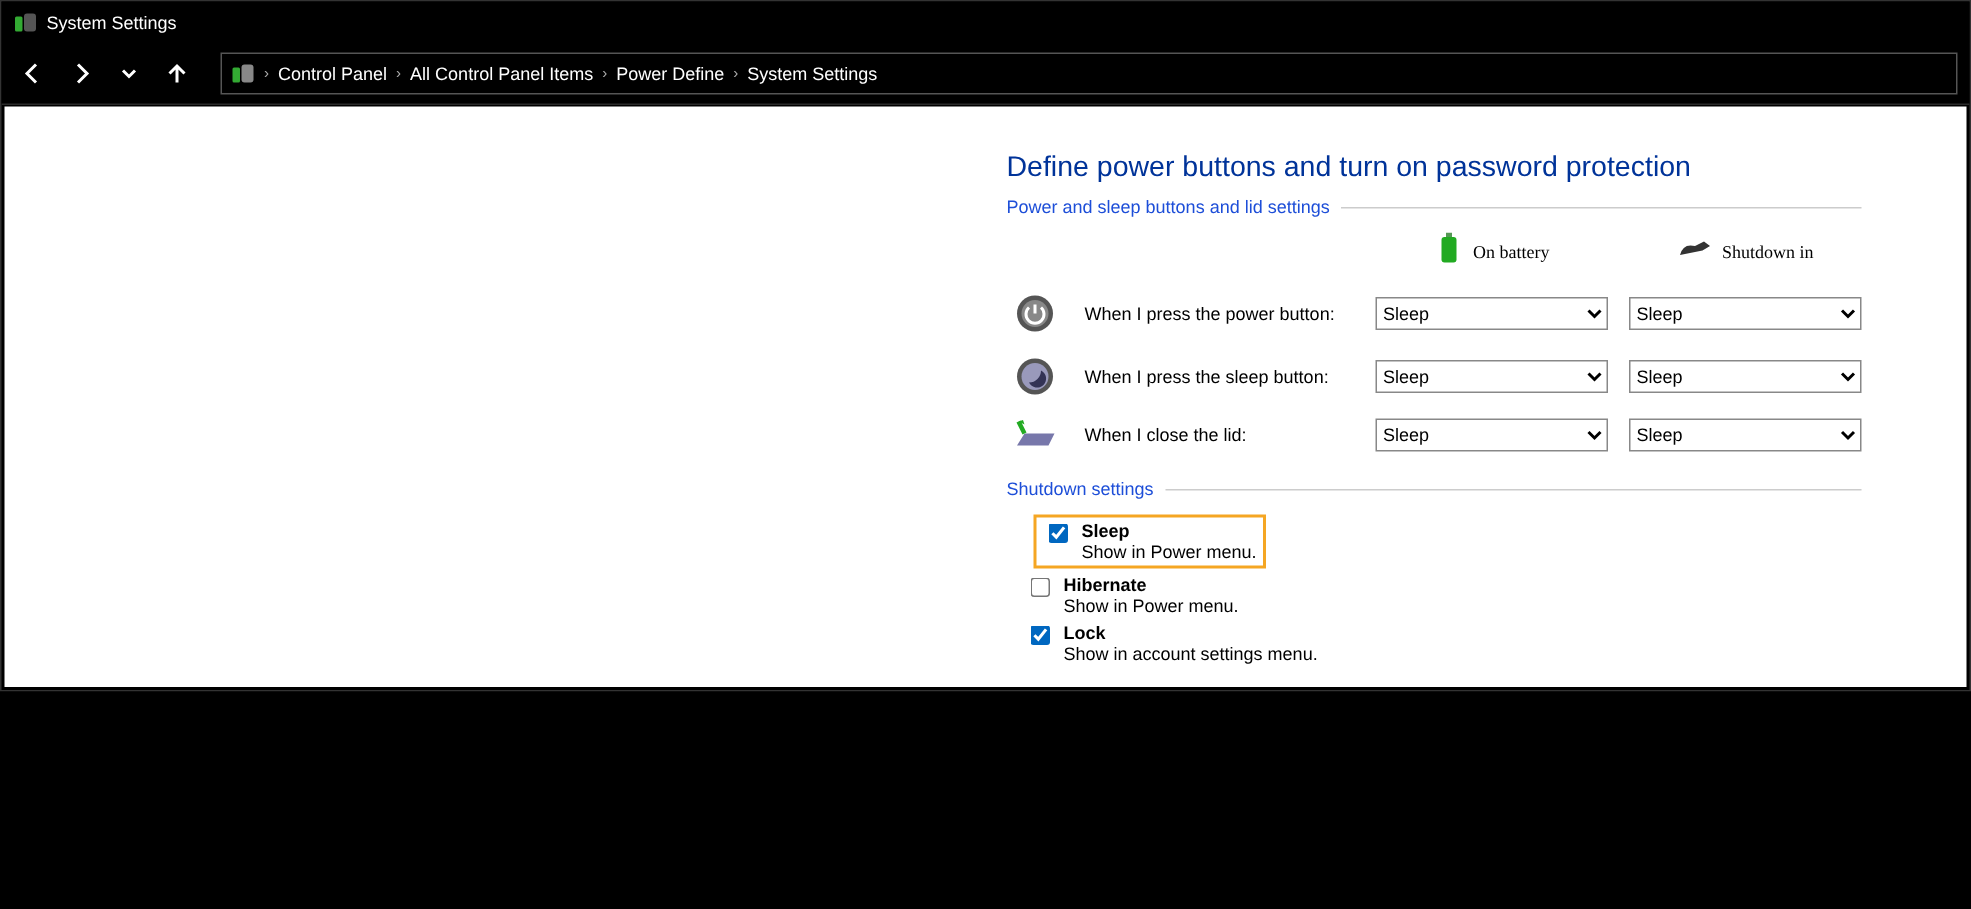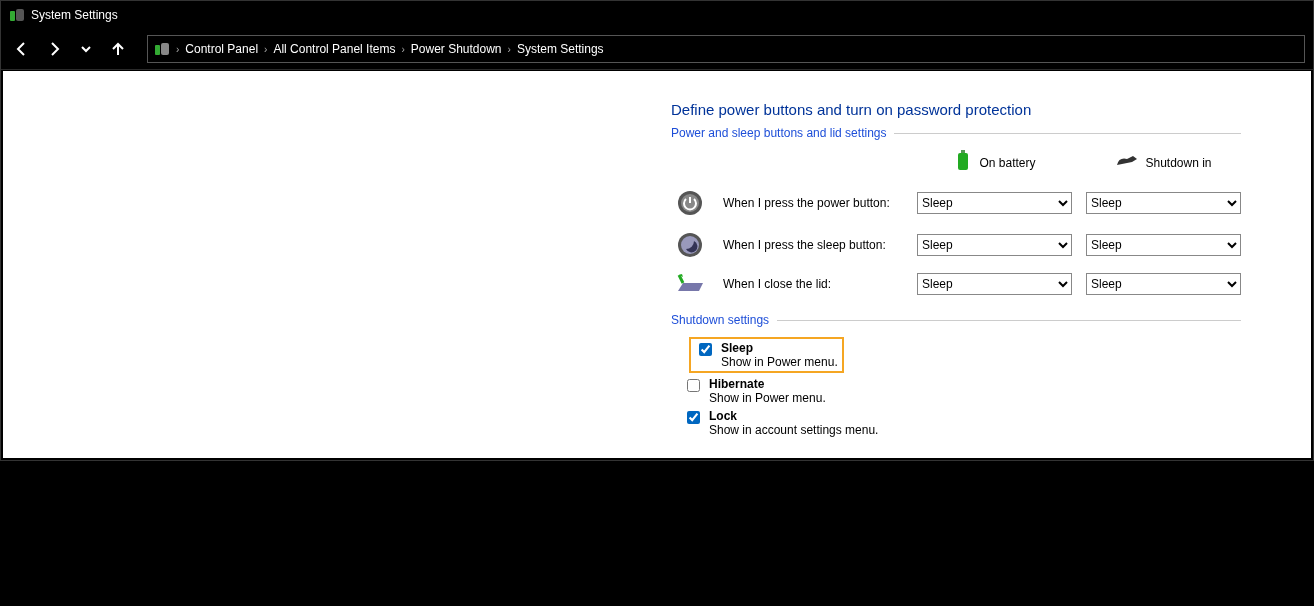--- a/index.html
+++ b/index.html
@@ -8,26 +8,26 @@
   .title-bar .app-icon{width:16px;height:16px;margin-right:6px;}
   .nav-bar{height:40px;background:#000;display:flex;align-items:center;padding:0 8px;gap:6px;border-bottom:1px solid #2a2a2a;}
   .nav-btn{width:26px;height:26px;display:flex;align-items:center;justify-content:center;color:#fff;cursor:pointer;}
   .nav-btn svg{stroke:#fff;fill:none;}
   .addr-bar{flex:1;height:26px;margin-left:10px;background:#000;border:1px solid #555;display:flex;align-items:center;padding:0 6px;gap:6px;color:#fff;font-size:12px;}
   .addr-bar .sep{color:#aaa;font-size:10px;}
   .addr-bar .crumb{cursor:pointer;}
   .addr-bar .folder-icon{width:16px;height:16px;}
   .content-area{position:absolute;top:70px;left:2px;right:2px;bottom:2px;background:#fff;overflow:auto;}
   .inner{margin-left:668px;margin-top:30px;width:570px;}
-  h1.page-title{font-size:15px;font-weight:400;color:#003399;margin:4px 0 8px 0;}
+  h1.page-title{font-size:19px;font-weight:400;color:#003399;margin:4px 0 8px 0;}
   .page-desc{font-size:12px;margin-bottom:14px;line-height:1.45;}
   .section-label{font-size:12px;color:#1d4ed8;display:flex;align-items:center;margin:6px 0 10px 0;}
   .section-label .line{flex:1;height:1px;background:#ccc;margin-left:8px;}
   .grid{display:grid;grid-template-columns:38px 180px 155px 155px;column-gap:14px;row-gap:14px;align-items:center;}
-  .grid .hdr{display:flex;align-items:center;gap:6px;justify-content:center;}
+  .grid .hdr{display:flex;align-items:center;gap:6px;justify-content:center;font-family:Liberation Serif, serif;}
   select.combo{width:100%;height:22px;font-size:12px;border:1px solid #888;background:#fff;}
   .chk-row{display:flex;align-items:flex-start;margin:4px 0;padding-left:12px;}
   .chk-row input{margin-top:2px;accent-color:#0067c0;}
   .chk-row .labels{margin-left:6px;}
   .chk-row .lbl{font-weight:bold;font-size:12px;}
   .chk-row .sub{font-size:12px;}
   .chk-highlight{border:2px solid #f5a623;padding:2px 4px;margin-left:6px;}
   a.link{color:#0067c0;text-decoration:underline;cursor:pointer;}
   .icon-cell{display:flex;justify-content:center;}
 </style>
@@ -72,21 +72,21 @@
         <svg viewBox="0 0 16 16">
             <rect x="1" y="4" width="5" height="10" fill="#3a3" rx="1"></rect>
             <rect x="7" y="2" width="8" height="12" fill="#888" rx="2"></rect>
           </svg>
       </span>
       <span class="sep">›</span>
       <span class="crumb">Control Panel</span>
       <span class="sep">›</span>
       <span class="crumb">All Control Panel Items</span>
       <span class="sep">›</span>
-      <span class="crumb">Power Shutdown</span>
+      <span class="crumb">Power Define</span>
       <span class="sep">›</span>
       <span class="crumb">System Settings</span>
     </div>
   </div>
 
   <div class="content-area">
     <div class="inner">
       <h1 class="page-title">Define power buttons and turn on password protection</h1>
 
       <div class="section-label">

